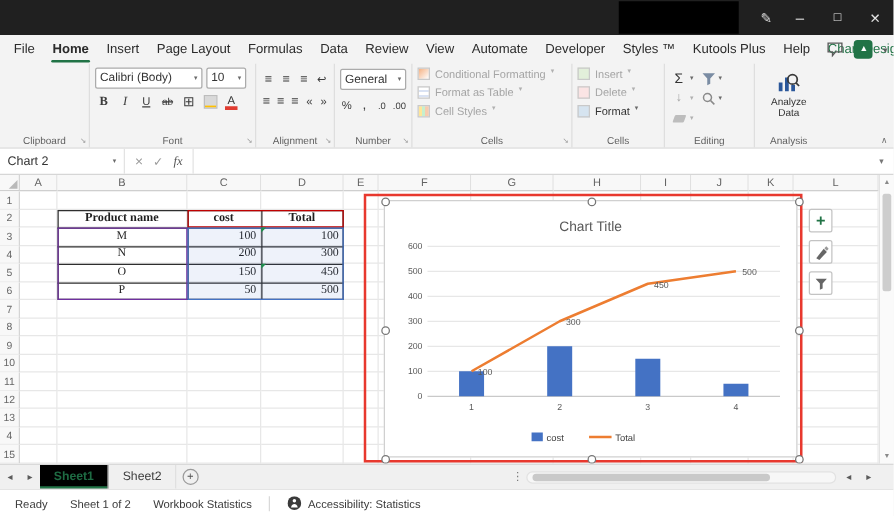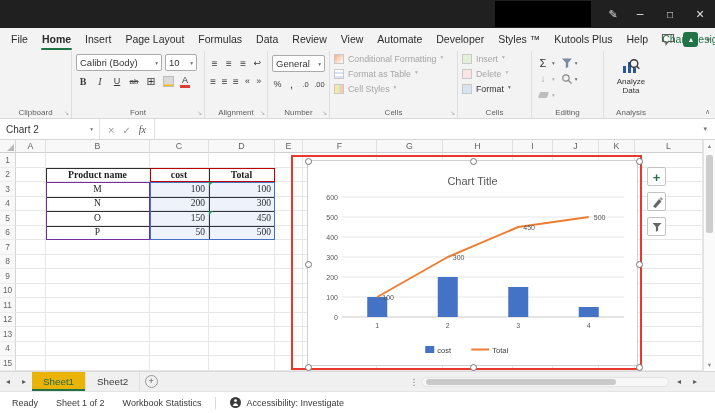--- a/index.html
+++ b/index.html
@@ -151,21 +151,21 @@
   .ctool{width:19px;height:19px;background:#fff;border:1px solid #c3c3c3;border-radius:2px;display:flex;align-items:center;justify-content:center;}
   .g-plus::before{content:"+";color:#217346;font-size:13px;font-weight:bold;line-height:1;}
 
   
   .sheetbar{position:absolute;left:0;top:371px;width:715px;height:20px;background:#f0f0f0;border-top:1px solid #d9d9d9;display:flex;align-items:stretch;z-index:9;}
   .snav{width:16px;display:flex;align-items:center;justify-content:center;color:#5b5b5b;font-size:8px;}
   .g-left::before{content:"◂";}
   .g-right::before{content:"▸";}
   #sheet-tabs{display:flex;}
   .stab{padding:0 11px;display:flex;align-items:center;font-size:9.8px;color:#3c3c3c;border-right:1px solid #e0e0e0;}
-  .stab.active{background:#eab308;color:#1e6b43;font-weight:normal;box-shadow:inset 0 -2px 0 #217346;}
+  .stab.active{background:#000000;color:#1e6b43;font-weight:bold;box-shadow:inset 0 -2px 0 #217346;}
   .add-sheet{width:22px;display:flex;align-items:center;justify-content:center;}
   .add-circle{width:13px;height:13px;border:1px solid #9a9a9a;border-radius:50%;display:flex;align-items:center;justify-content:center;font-size:9px;color:#555;line-height:1;}
   .add-circle::before{content:"+";}
   .sb-spacer{flex:1;}
   .sb-dots{width:14px;display:flex;align-items:center;justify-content:center;color:#777;font-size:9px;}
   .g-dots::before{content:"⋮";}
   .hs-track{width:248px;align-self:center;height:10px;background:#f7f7f7;border:1px solid #e2e2e2;border-radius:5px;position:relative;margin-right:2px;}
   .hs-thumb{position:absolute;left:4px;top:1px;width:190px;height:6px;background:#c9c9c9;border-radius:3px;}
   .sb-corner{width:12px;}
 
@@ -747,17 +747,17 @@
     <span class="st-item st-first">Ready</span>
     <span class="st-item">Sheet 1 of 2</span>
     <span class="st-item">Workbook Statistics</span>
     <span class="st-sep"></span>
     <span class="acc-wrap">
       <svg width="11" height="11">
         <circle cx="5.5" cy="5.5" r="5.5" fill="#3a3a3a"></circle>
         <circle cx="5.5" cy="3.6" r="1.4" fill="#fff"></circle>
         <path d="M2.8 8.9c.5-1.9 1.5-2.7 2.7-2.7s2.2.8 2.7 2.7z" fill="#fff"></path>
       </svg>
-      <span>Accessibility: Investigate</span>
+      <span>Accessibility: Statistics</span>
     </span>
   </div>
 
 </div>
 
 </body></html>

